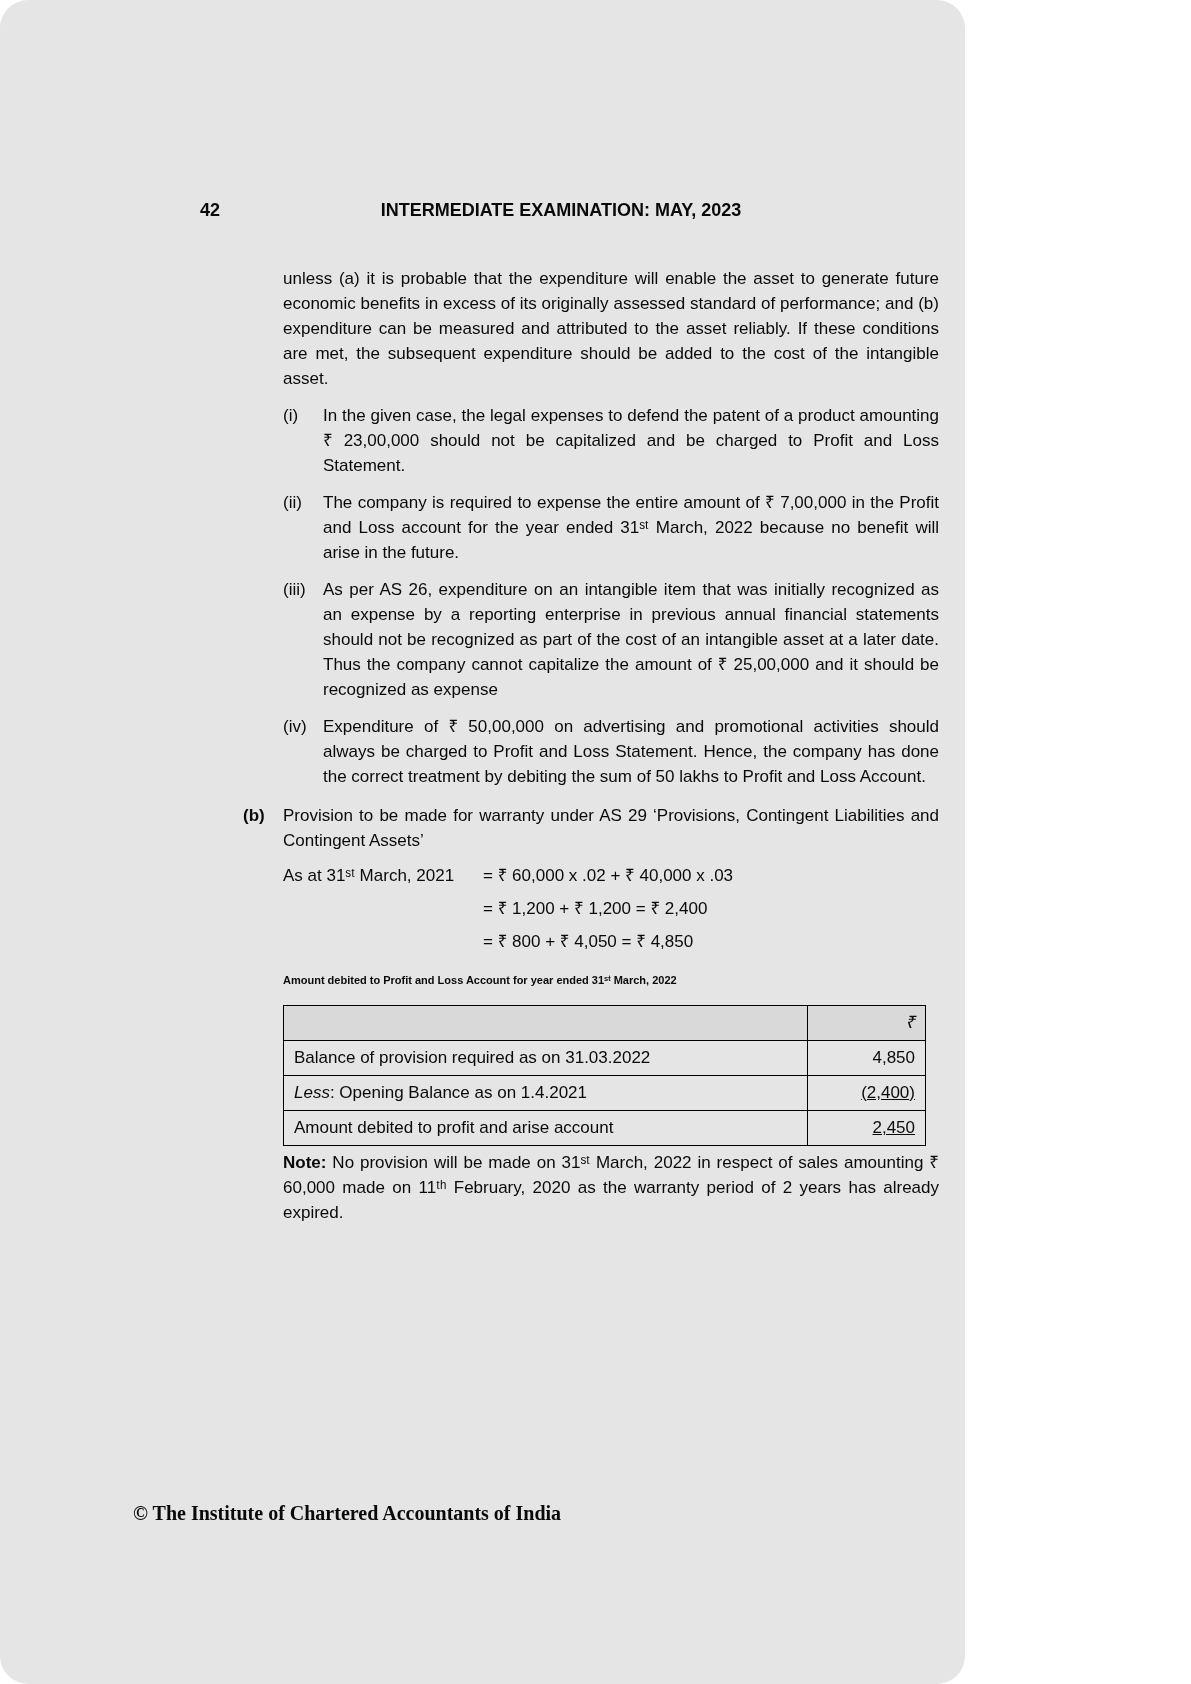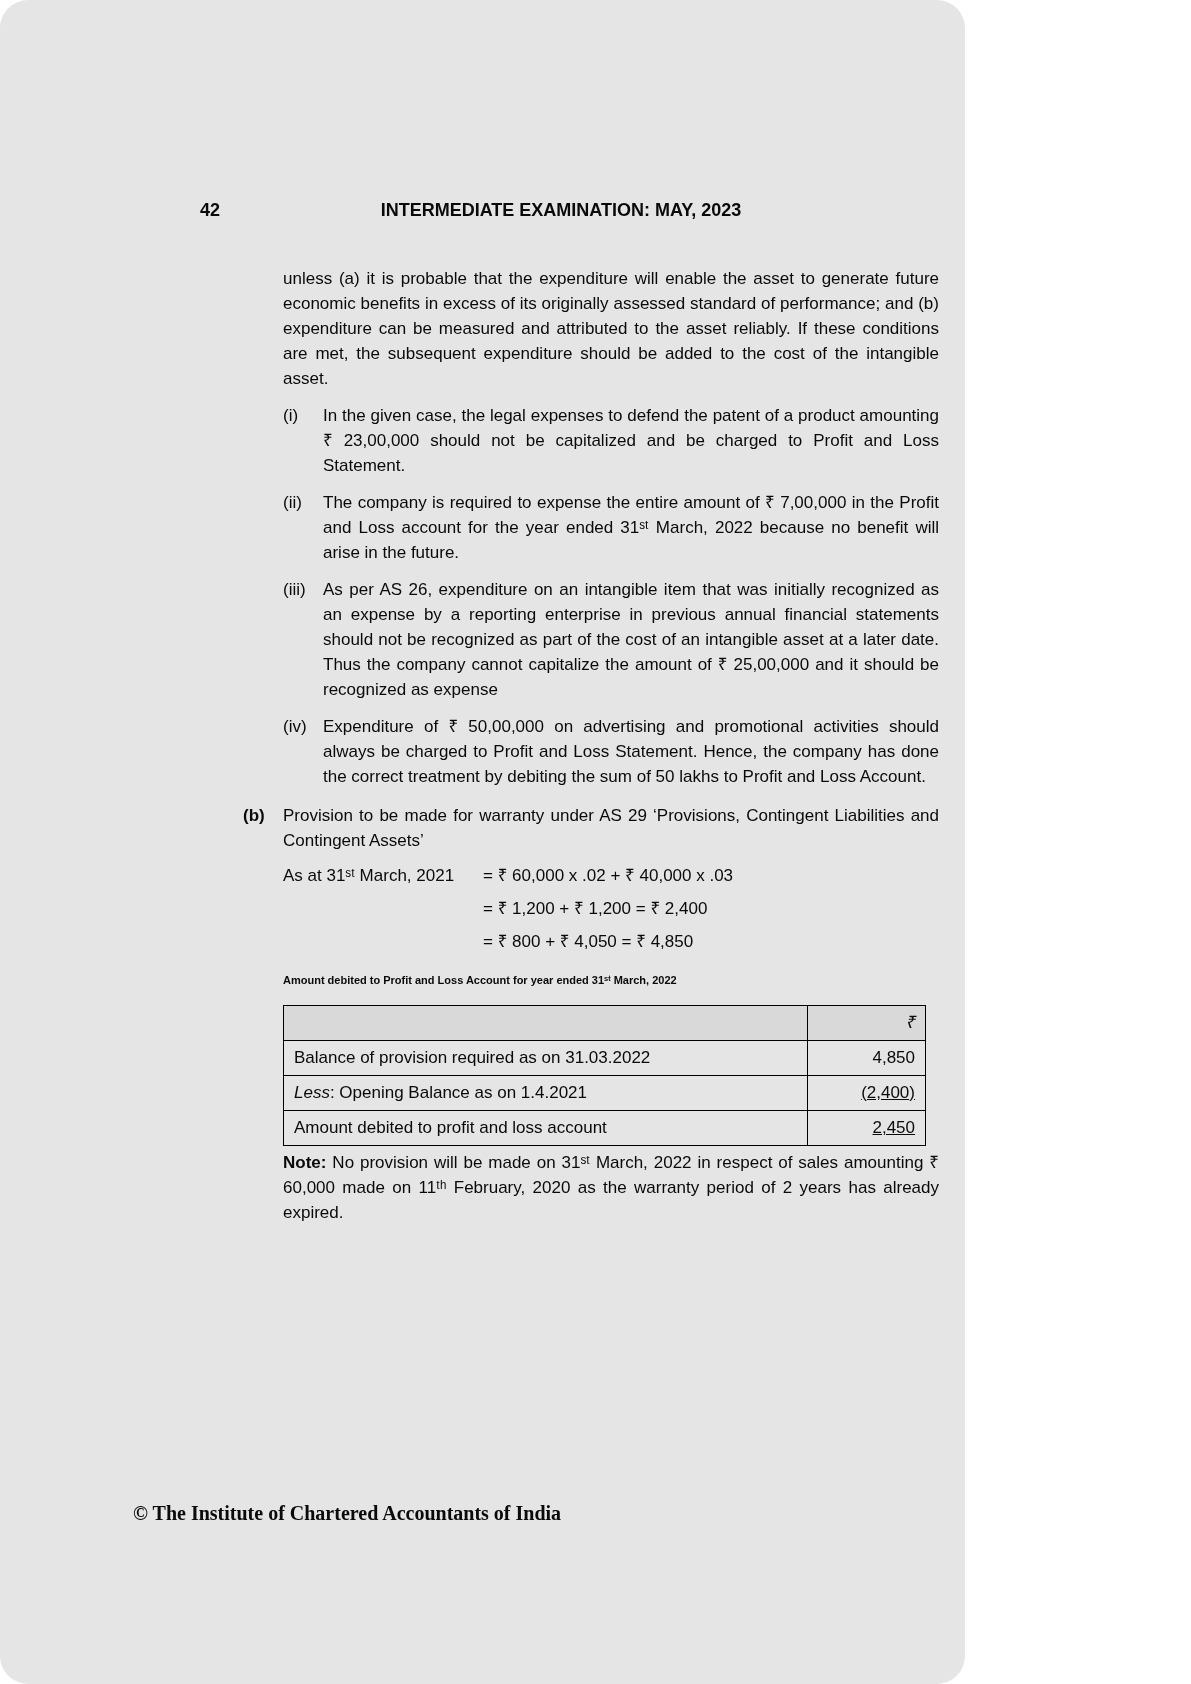--- a/index.html
+++ b/index.html
@@ -141,21 +141,21 @@
       <tbody>
         <tr>
           <td class="col-label"><span class="italic"></span><span>Balance of provision required as on 31.03.2022</span></td>
           <td class="col-value"><span>4,850</span></td>
         </tr>
         <tr>
           <td class="col-label"><span class="italic">Less</span><span>: Opening Balance as on 1.4.2021</span></td>
           <td class="col-value"><span class="underline">(2,400)</span></td>
         </tr>
         <tr>
-          <td class="col-label"><span class="italic"></span><span>Amount debited to profit and loss account</span></td>
+          <td class="col-label"><span class="italic"></span><span>Amount debited to profit and arise account</span></td>
           <td class="col-value"><span class="underline">2,450</span></td>
         </tr>
       </tbody>
     </table>
 
     <p class="note">
       <span class="note-label">Note:</span><span> No provision will be made on 31ˢᵗ March, 2022 in respect of sales amounting ₹ 60,000 made on 11ᵗʰ February, 2020 as the warranty period of 2 years has already expired.</span>
     </p>
 
   </div>

